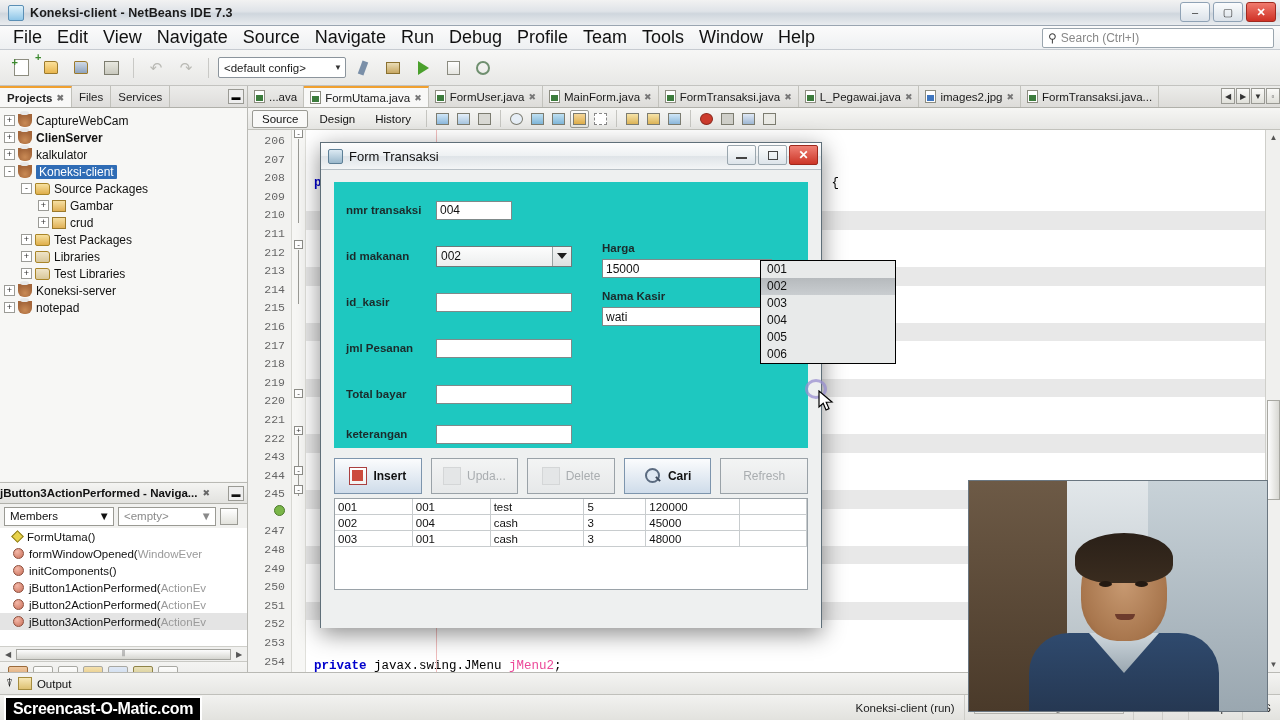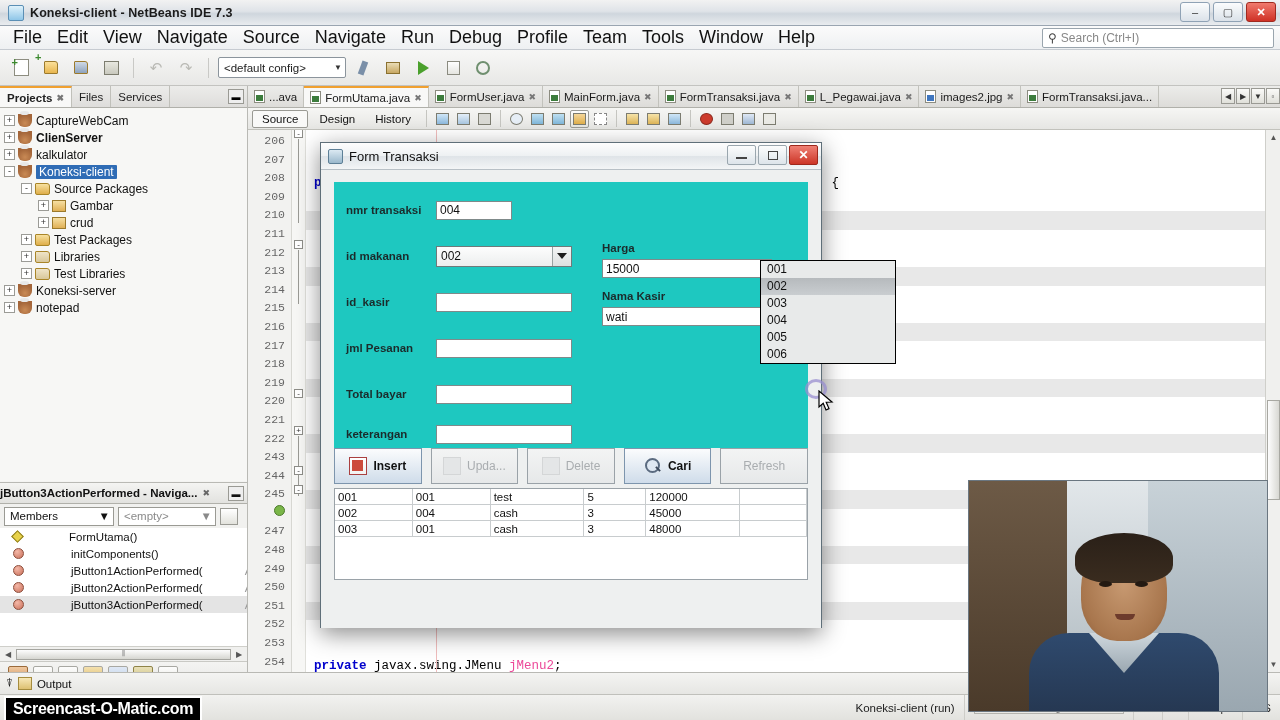--- a/index.html
+++ b/index.html
@@ -124,21 +124,21 @@
   .nav-title .x{ margin-left:5px; font-size:9px; font-weight:400; color:#666;}
   .navctl { height:24px; display:flex; align-items:center; gap:4px; padding:2px 4px; background:#f1f1ef; }
   .ncombo {
     height:19px; background:#fff; border:1px solid #9a9a94; font-size:11.5px; color:#111;
     display:flex;align-items:center;justify-content:space-between;padding:0 3px 0 5px;
   }
   .ncombo.m{ width:110px; }
   .ncombo.e{ width:98px; color:#8a8a8a; }
   .nicon-b { width:18px;height:17px;border:1px solid #9a9a94;background:linear-gradient(180deg,#fff,#e2e2dc); }
   .memlist { height:118px; background:#fff; overflow:hidden; position:relative; }
-  .mrow { display:flex; align-items:center; height:17px; padding-left:13px; font-size:11.5px; color:#111; white-space:nowrap;gap:42px;}
+  .mrow { display:flex; align-items:center; height:17px; padding-left:13px; font-size:11.5px; color:#111; white-space:nowrap;}
   .mrow.sel { background:#e4e4e4; }
   .dia { width:9px;height:9px;background:#e8d24a;border:1px solid #8a7a1c;transform:rotate(45deg); margin-right:5px; flex:none;}
   .mth { width:11px;height:11px;border-radius:50%;background:radial-gradient(circle at 35% 30%,#f4b8a8,#c9705a); border:1px solid #8d4e3c; margin-right:5px; flex:none;}
   .gray { color:#9a9a9a; }
   .hscroll { height:15px; background:#f0f0ee; border-top:1px solid #cfcfca; display:flex; align-items:center; justify-content:space-between; padding:0 2px; }
   .hsthumb { height:11px; background:linear-gradient(180deg,#fdfdfd,#d6d6d1); border:1px solid #a5a5a0; flex:1; margin:0 2px; display:flex; align-items:center; justify-content:center; font-size:8px; color:#888;}
   .arrbtn { width:12px; height:12px; display:flex;align-items:center;justify-content:center; font-size:8px; color:#555;}
   .navtools { height:28px; background:linear-gradient(180deg,#f4f4f2,#e6e6e3); border-top:1px solid #c9c9c4; display:flex; align-items:center; gap:5px; padding-left:8px; }
   .ntb { width:20px;height:19px;border:1px solid #a8a8a2; background:linear-gradient(180deg,#fdfdfc,#e4e4de); border-radius:2px;}
   .ntb.noborder{border:none;background:none;}
@@ -256,21 +256,21 @@
     position:absolute; left:484px; top:236px; width:22px; height:20px; border:3px solid #9a8fd0;
     border-radius:50%; opacity:.75; z-index:46;
   }
   .cursor-arrow { position:absolute; left:497px; top:247px; z-index:47; }
 
   .rlab { font-size:11.5px; font-weight:700; color:#1b2b2b; margin-bottom:5px; }
   .rgroup { position:absolute; left:268px; top:60px; }
   .rgroup2 { position:absolute; left:268px; top:108px; }
   .rinput { width:170px; }
 
-  .btnrow { display:flex; gap:9px; margin-top:0; }
+  .btnrow { display:flex; gap:9px; margin-top:10px; }
   .jbtn {
     width:93px; height:36px; border:1px solid #9aa2a8; background:linear-gradient(180deg,#fafbfb,#e2e6e9);
     display:flex; align-items:center; justify-content:center; gap:6px; font-size:12px; color:#111; font-weight:600;
   }
   .jbtn.active { background:linear-gradient(180deg,#fbfcfd,#cfdcea); border-color:#7d95ad; }
   .jbtn.dis { color:#a9adb0; background:linear-gradient(180deg,#f3f4f4,#e6e8e9); font-weight:400; }
   .bico { width:18px;height:18px; }
   .bico.ins { background:linear-gradient(180deg,#fff,#f2f2f2); border:1px solid #aa4040; position:relative;}
   .bico.ins:after{content:"";position:absolute;left:2px;top:2px;width:11px;height:11px;background:#cc4b3c;}
   .bico.ghost { background:#e4e6e7; border:1px solid #d4d6d7; }
@@ -495,20 +495,25 @@
       <div class="ncombo e">
         <span>&lt;empty&gt;</span>
         <span>▼</span>
       </div>
       <div class="nicon-b"></div>
     </div>
     <div class="memlist" id="members-list">
         <div class="mrow">
           <span class="dia"></span>
           <span>FormUtama()</span>
+        </div>
+        <div class="mrow">
+          <span class="mth"></span>
+          <span>formWindowOpened(</span>
+          <span class="gray">WindowEver</span>
         </div>
         <div class="mrow">
           <span class="mth"></span>
           <span>initComponents()</span>
         </div>
         <div class="mrow">
           <span class="mth"></span>
           <span>jButton1ActionPerformed(</span>
           <span class="gray">ActionEv</span>
         </div>

